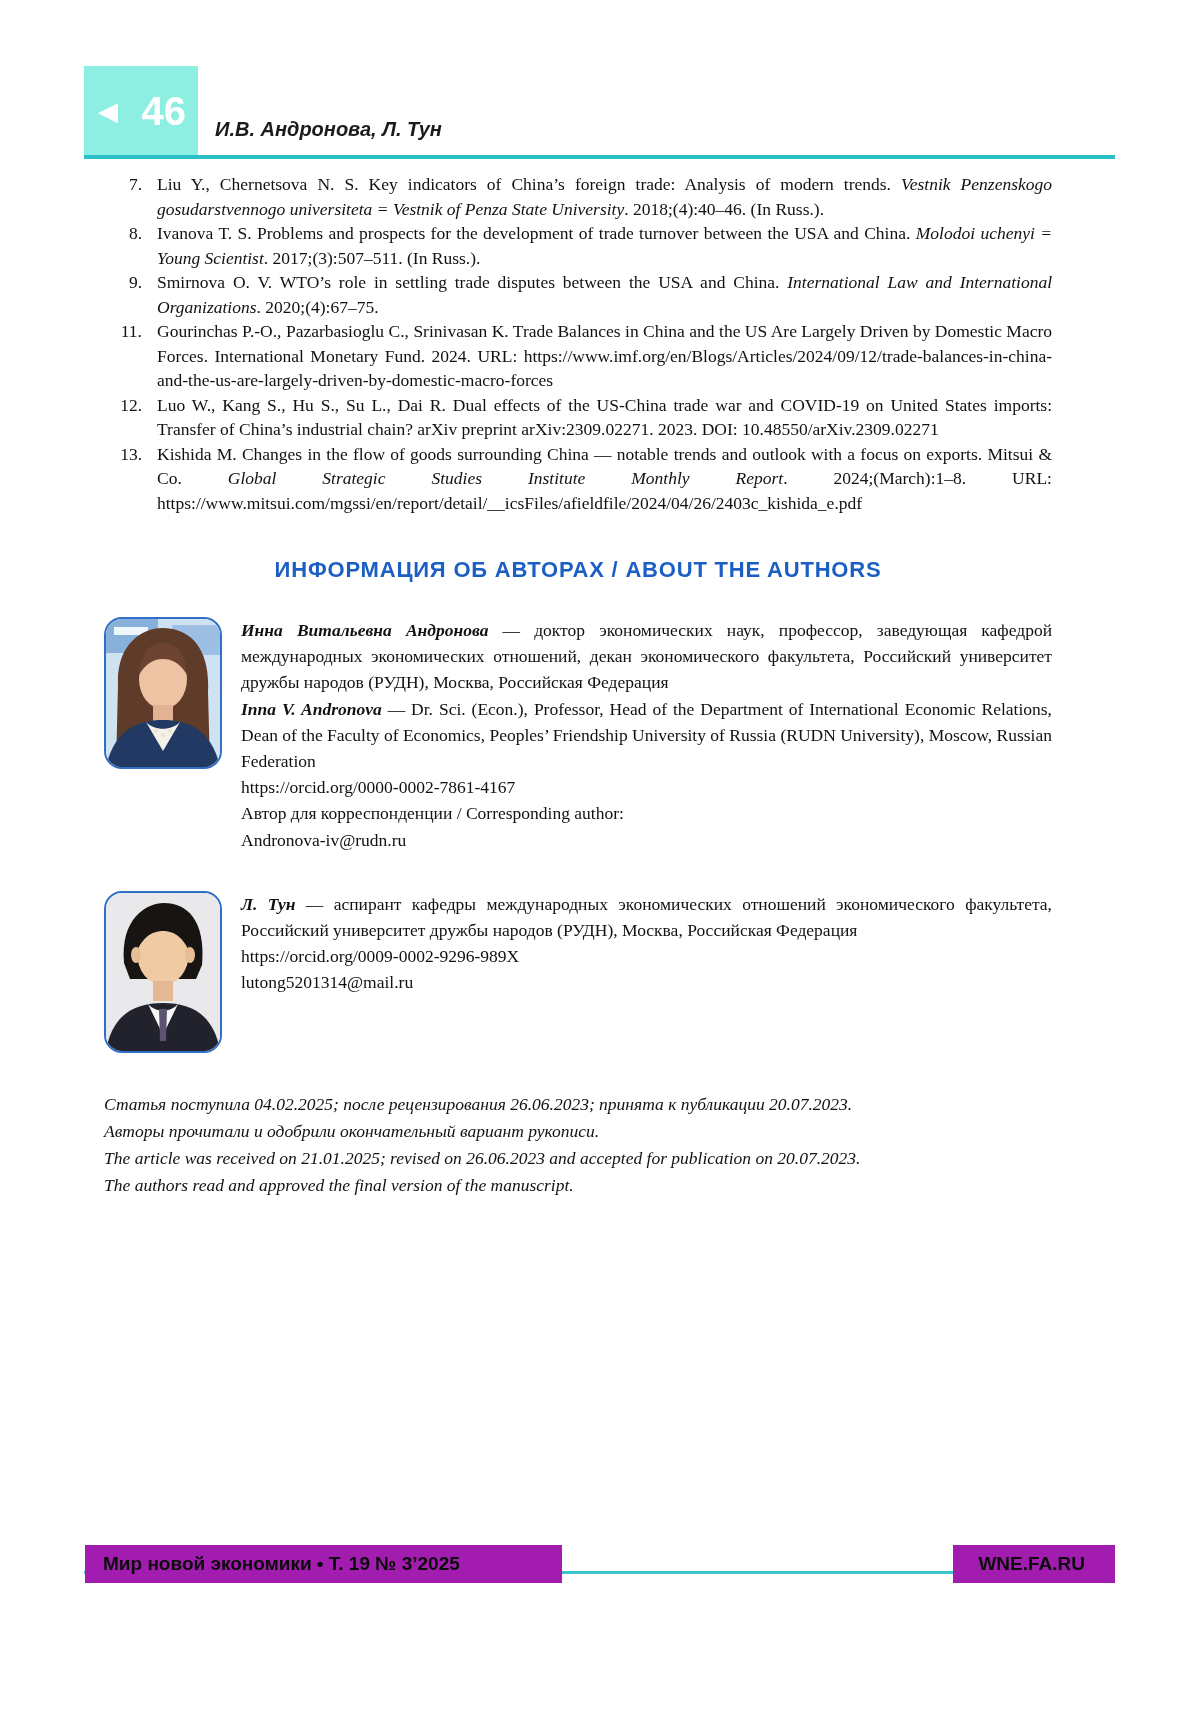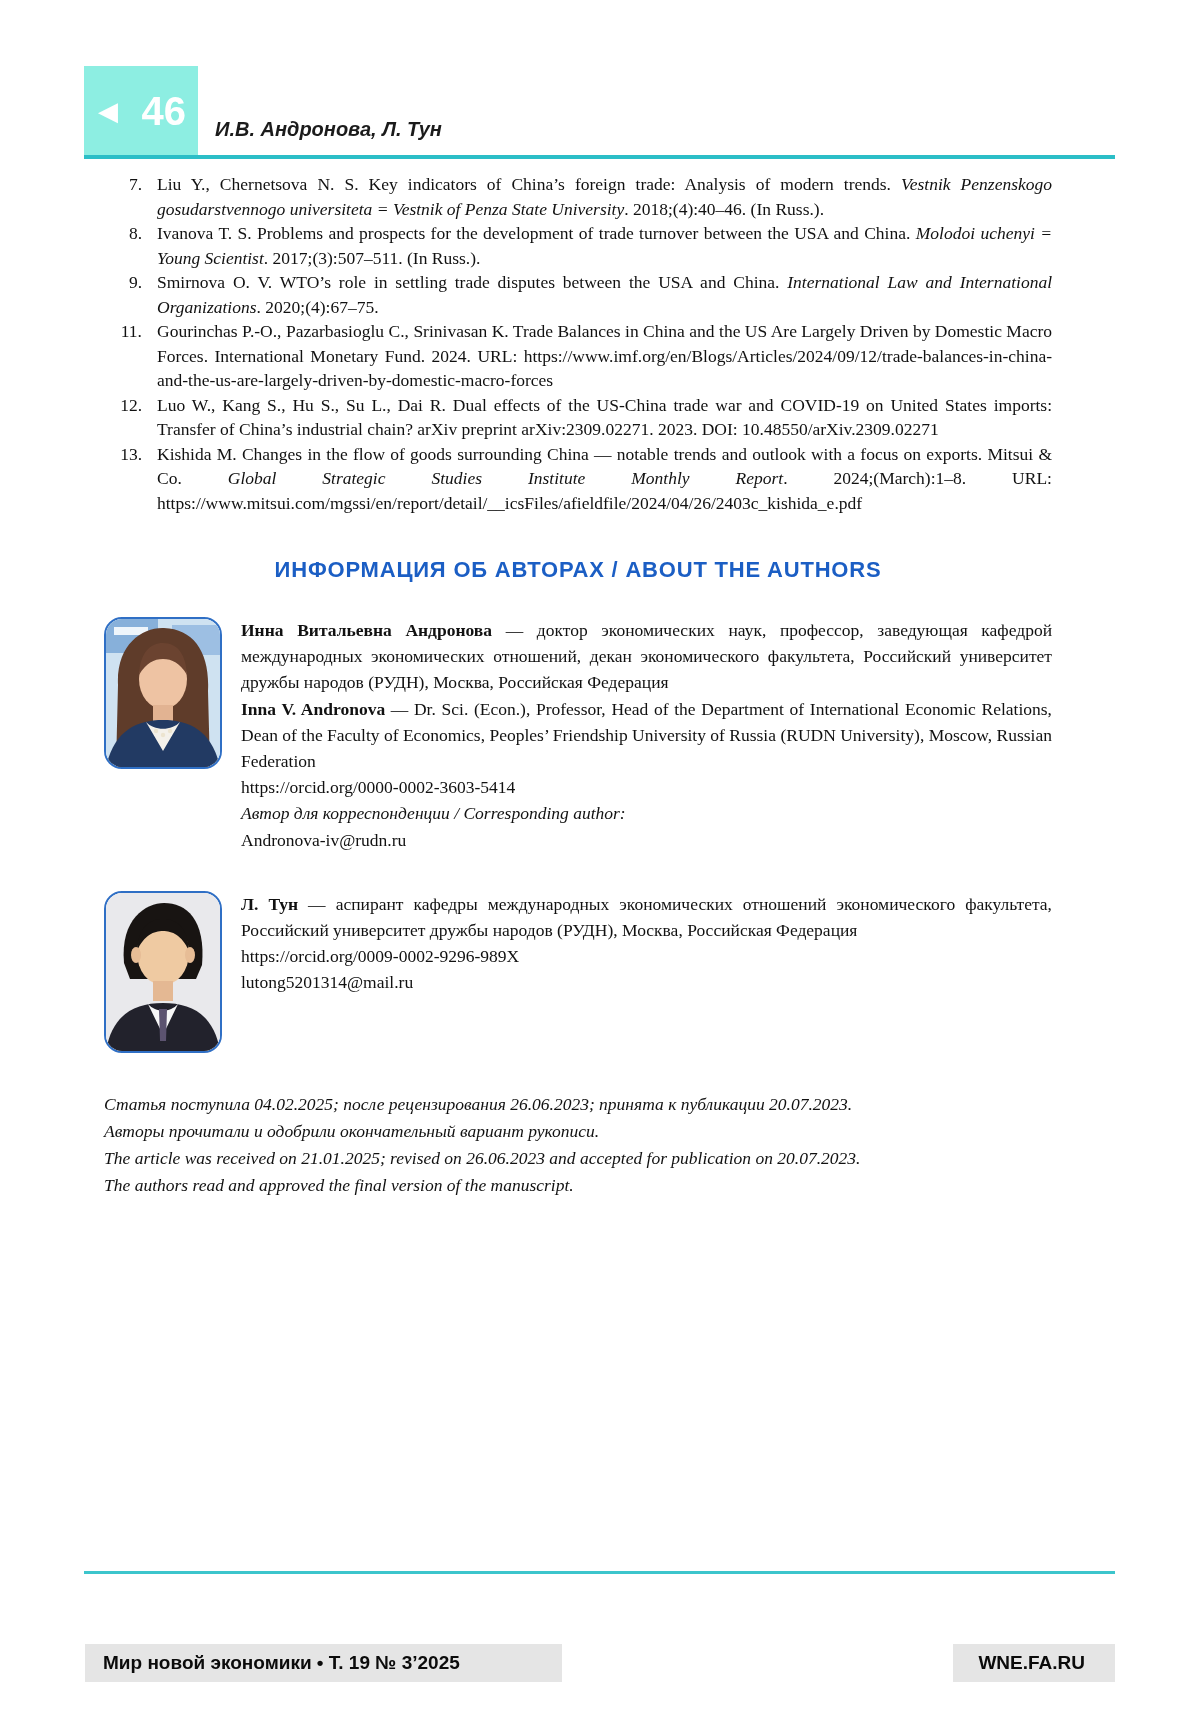--- a/index.html
+++ b/index.html
@@ -21,31 +21,31 @@
   .it{font-style:italic;}
 
   .authors-heading{margin:42px 0 34px 0;text-align:center;font:700 22px "Liberation Sans",sans-serif;letter-spacing:0.8px;color:#1b5ec4;}
 
   .author-block{display:flex;margin-bottom:38px;}
   .author-photo{flex:0 0 114px;margin-right:19px;}
   .author-photo svg{display:block;border:2px solid #2f6fc5;border-radius:18px;}
   .author-text{flex:1;line-height:26.2px;}
   .author-text p{margin:0;}
   .jp{text-align:justify;}
-  .name{font-weight:700;}
-  .corr{font-style:italic;}
+  .name{font-weight:700;font-style:italic;}
+  .corr{}
 
   .coi{margin-top:46px;font-style:italic;line-height:26.5px;}
   .coi p{margin:0;}
   .dates{margin-top:36px;font-style:italic;line-height:27px;}
   .dates p{margin:0;}
 
   
   .footer-rule{position:absolute;left:84px;top:1571px;width:1031px;height:3px;background:#3cc5cc;}
-  .badge{position:absolute;top:1644px;height:38px;background:#e5e5e5;display:flex;align-items:center;font:700 19px "Liberation Sans",sans-serif;color:#0b0b0b;}
+  .badge{position:absolute;top:1545px;height:38px;background:#a21caf;display:flex;align-items:center;font:700 19px "Liberation Sans",sans-serif;color:#0b0b0b;}
   .badge-left{left:85px;width:477px;padding-left:18px;box-sizing:border-box;}
   .badge-right{left:953px;width:162px;justify-content:flex-end;padding-right:30px;box-sizing:border-box;}
 </style>
 </head>
 <body>
 
 <div class="page">
 
   <div class="pagenum-box">
     <span class="back-arrow">◀</span>
@@ -81,21 +81,21 @@
           <path d="M0,148 C8,112 30,101 57,101 C84,101 106,112 114,148 Z" fill="#223a63"></path>
           <path d="M40,103 L57,132 L74,103 C66,112 48,112 40,103 Z" fill="#f4f1ea"></path>
           <circle cx="50" cy="112" r="2.2" fill="#ece4cf"></circle>
             <circle cx="57" cy="116" r="2.2" fill="#ece4cf"></circle>
             <circle cx="64" cy="112" r="2.2" fill="#ece4cf"></circle>
         </svg>
       </div>
       <div class="author-text">
         <p class="jp"><span class="name">Инна Витальевна Андронова</span><span> — доктор экономических наук, профессор, заведующая кафедрой международных экономических отношений, декан экономического факультета, Российский университет дружбы народов (РУДН), Москва, Российская Федерация</span></p>
         <p class="jp"><span class="name">Inna V. Andronova</span><span> — Dr. Sci. (Econ.), Professor, Head of the Department of International Economic Relations, Dean of the Faculty of Economics, Peoples’ Friendship University of Russia (RUDN University), Moscow, Russian Federation</span></p>
-        <p>https://orcid.org/0000-0002-3603-5414</p>
+        <p>https://orcid.org/0000-0002-7861-4167</p>
         <p class="corr">Автор для корреспонденции / Corresponding author:</p>
         <p>Andronova-iv@rudn.ru</p>
       </div>
     </div>
 
     <div class="author-block">
       <div class="author-photo">
         <svg width="114" height="158" viewBox="0 0 114 158" xmlns="http://www.w3.org/2000/svg">
           <rect width="114" height="158" fill="#e9e9ec"></rect>
           <path d="M18,70 C14,26 40,10 58,10 C80,10 100,26 96,72 L90,86 L24,86 Z" fill="#181412"></path>

